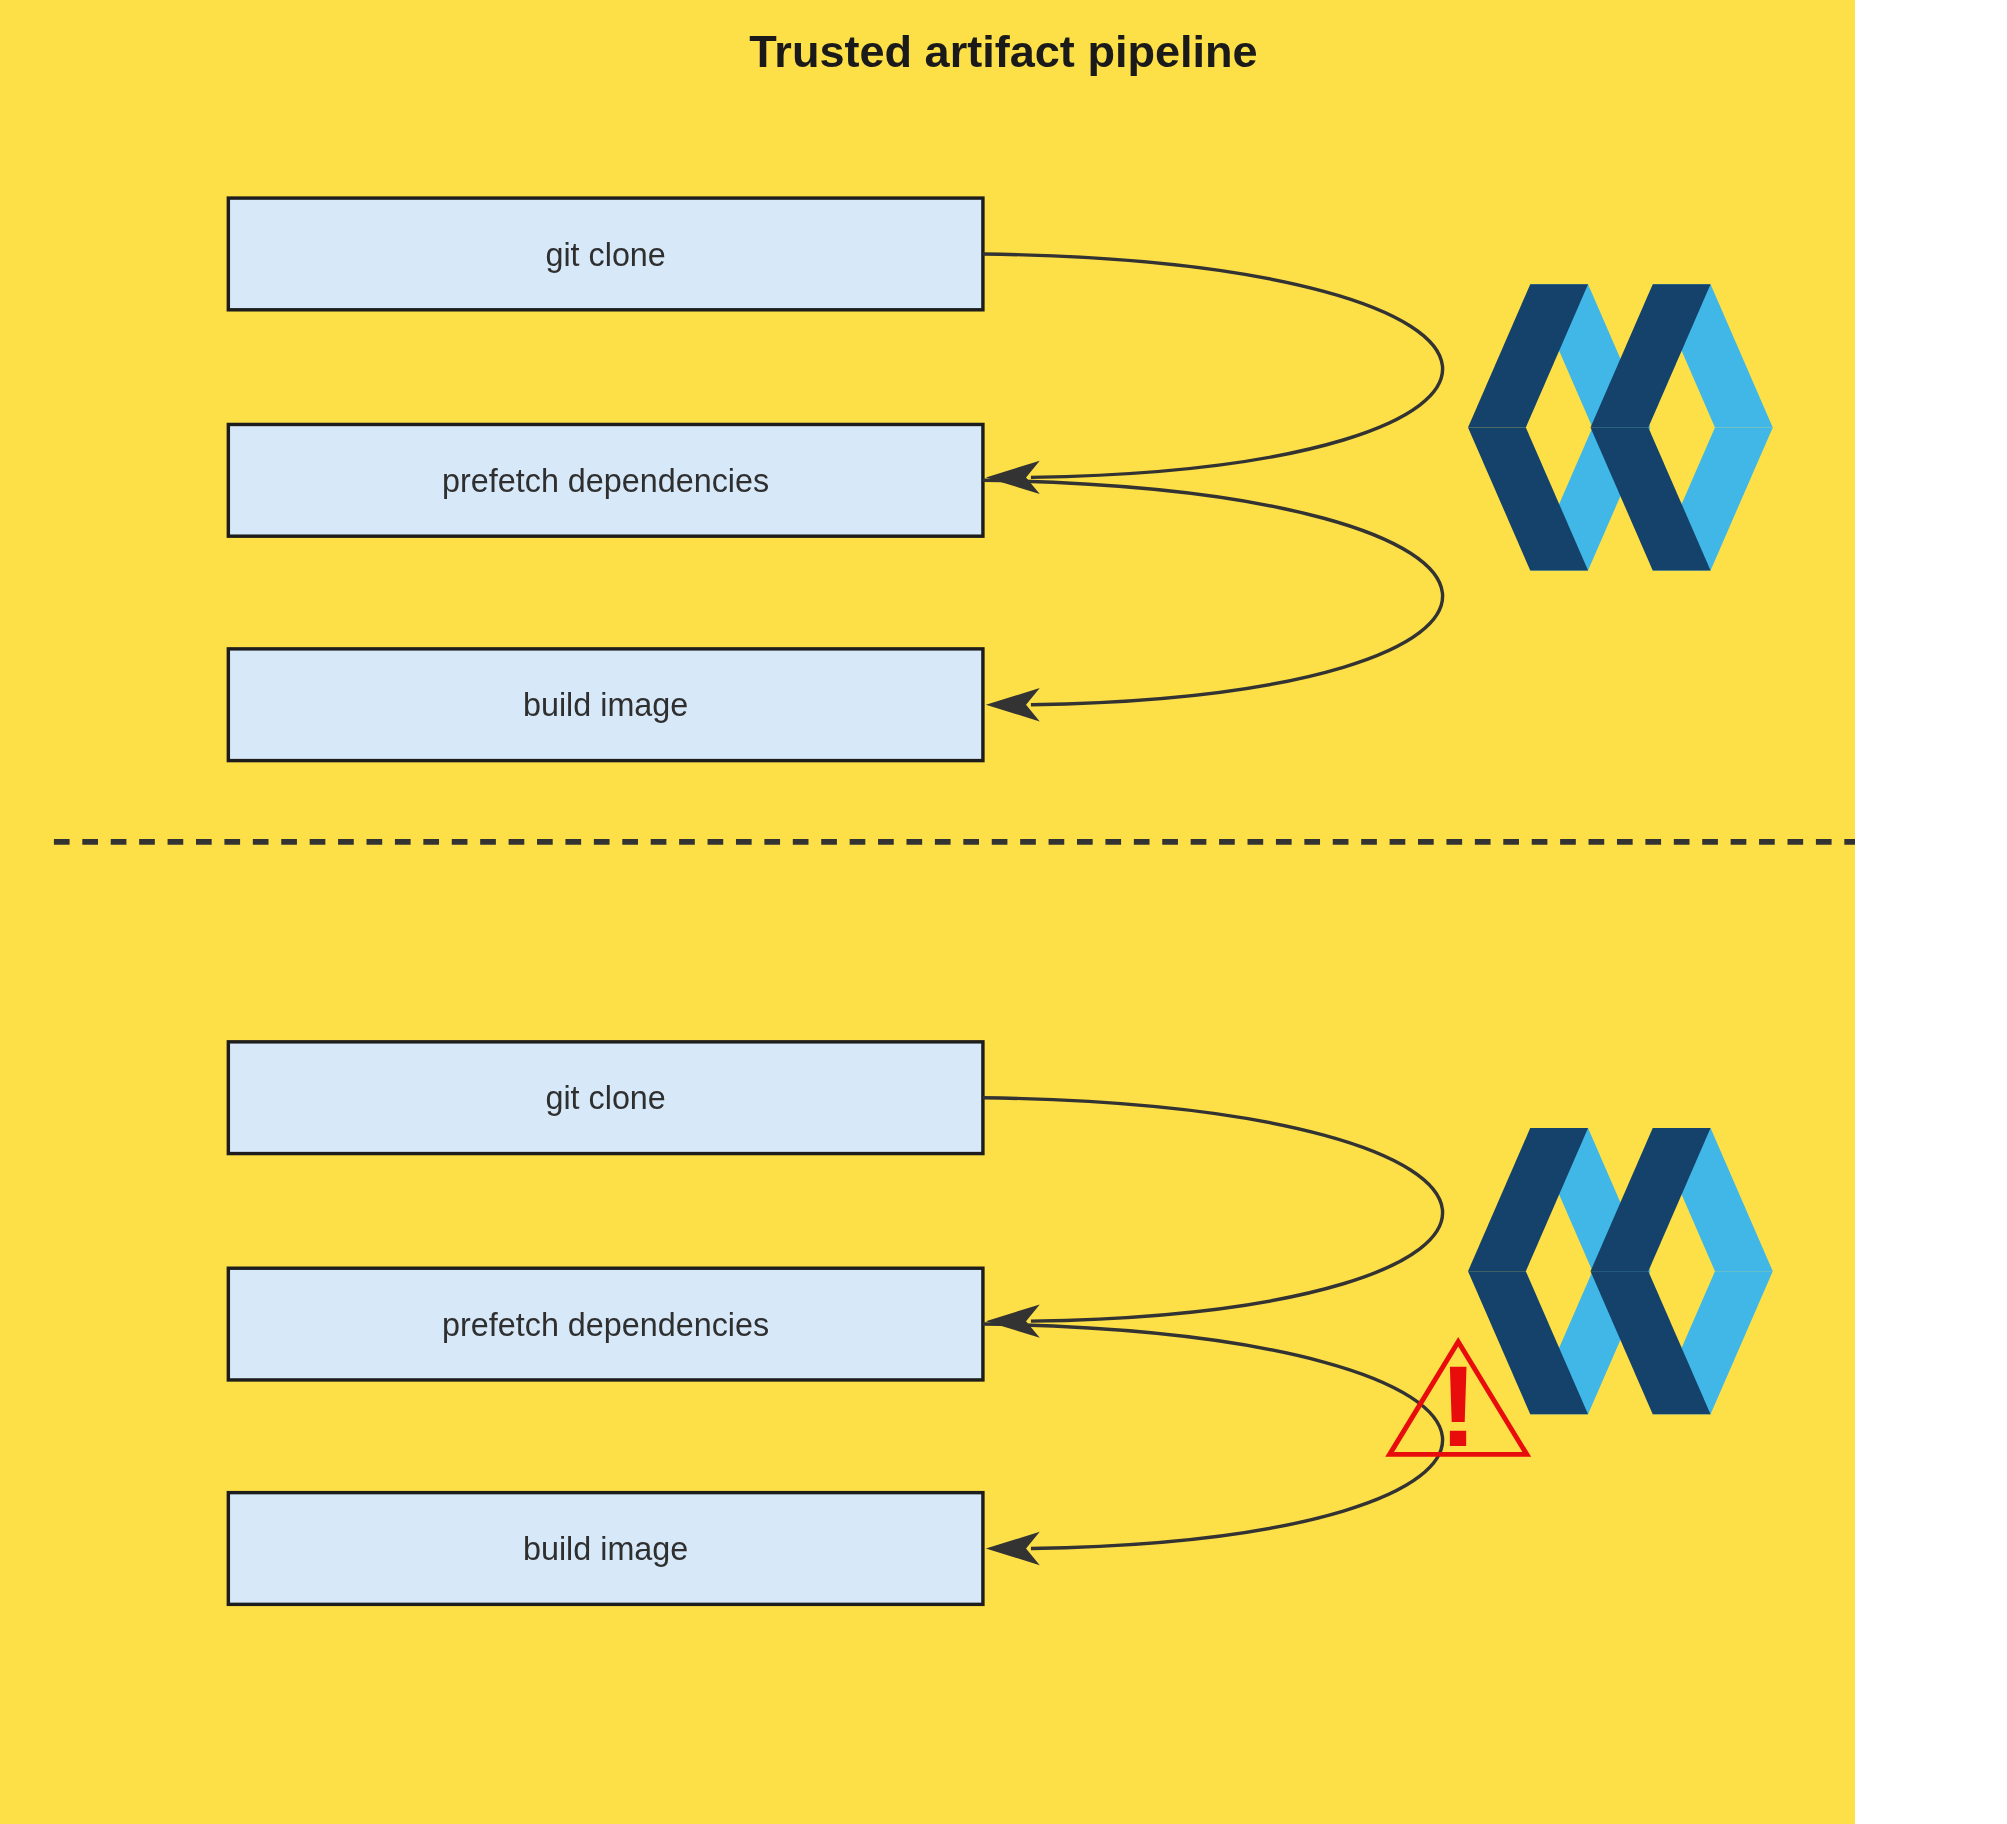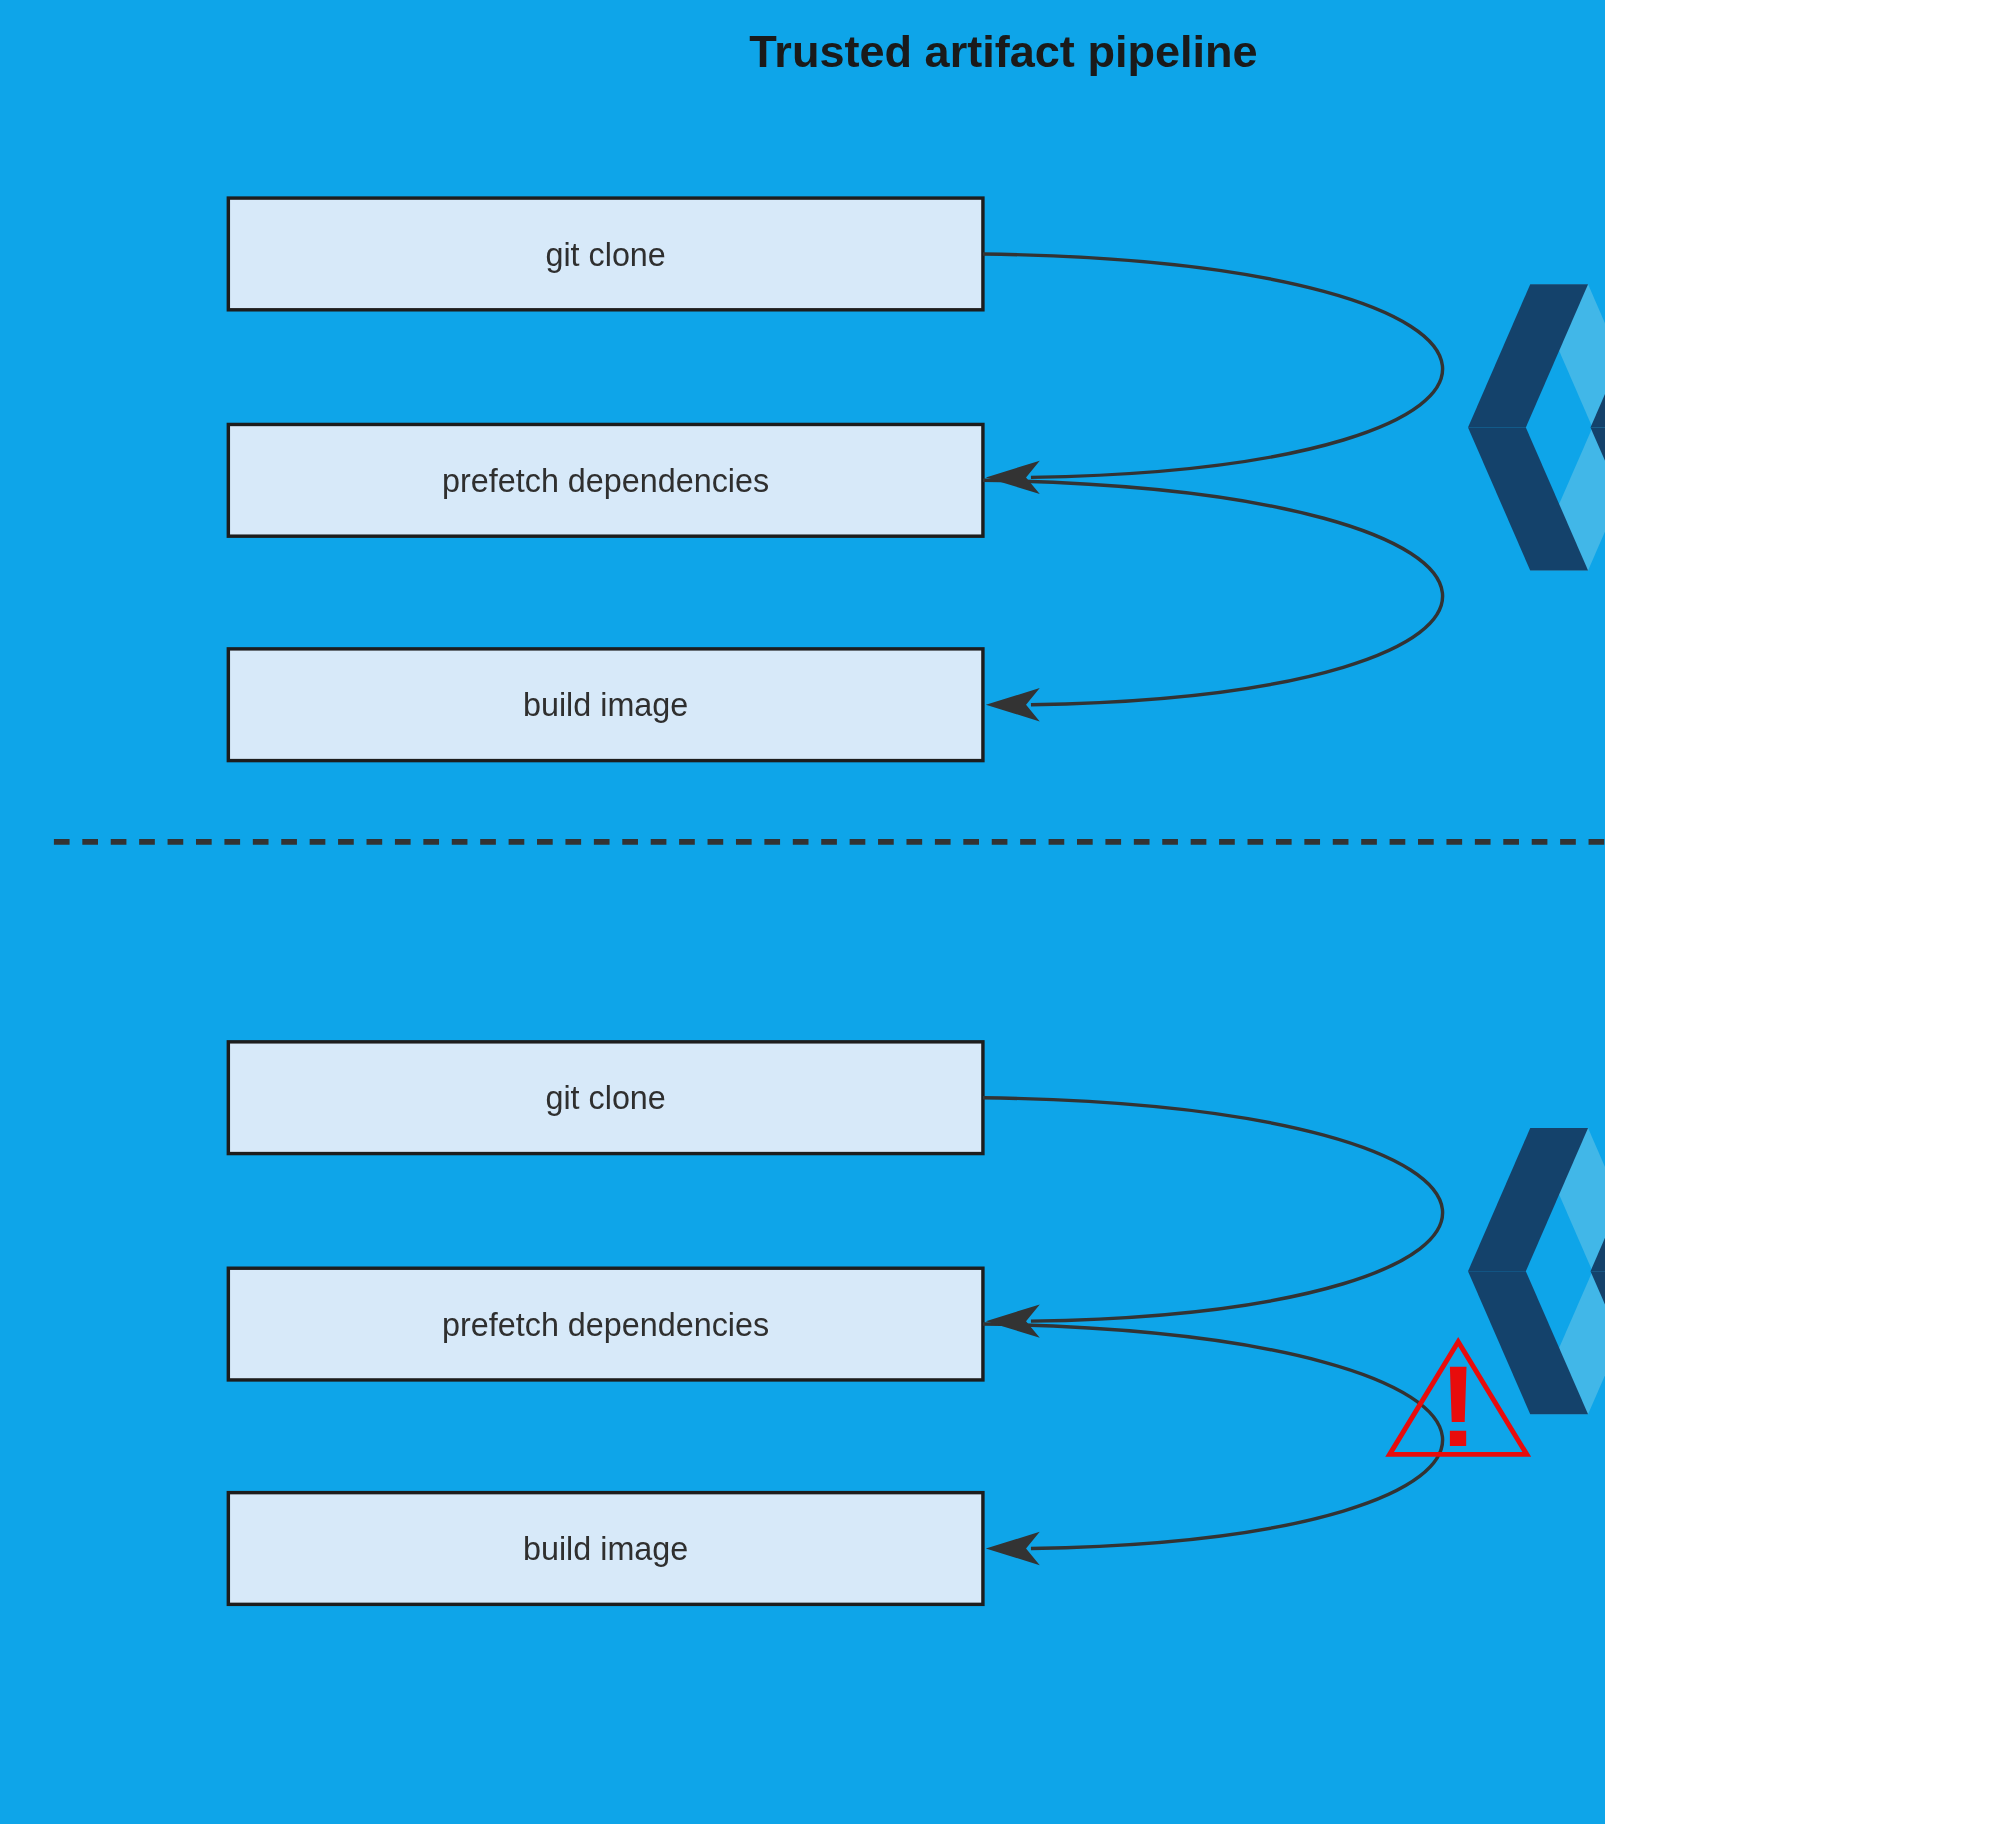--- a/index.html
+++ b/index.html
@@ -1,20 +1,20 @@
 <!DOCTYPE html>
 <html style="--box-fill: #d7e9f9; --box-border: #1d1d1d; --label-color: #2f2f2f; --title-color: #1a1a1a; --arrow: #333333; --logo-navy: #14426b; --logo-blue: #41b7e8; --warning-red: #e80c0c;"><head>
 <meta charset="utf-8">
 <style>
   html, body { margin: 0; padding: 0; background: #ffffff; }
   .canvas {
     position: relative;
-    width: 1605px;
+    width: 1855px;
     height: 1824px;
-    background: #0ea5e9;
+    background: #fde047;
     font-family: "Liberation Sans", sans-serif;
     overflow: hidden;
     text-align: right;
   }
   svg { display: block; }
   svg text { font-family: "Liberation Sans", sans-serif; }
 
   .title-text {
     font-size: 46px;
     font-weight: bold;

